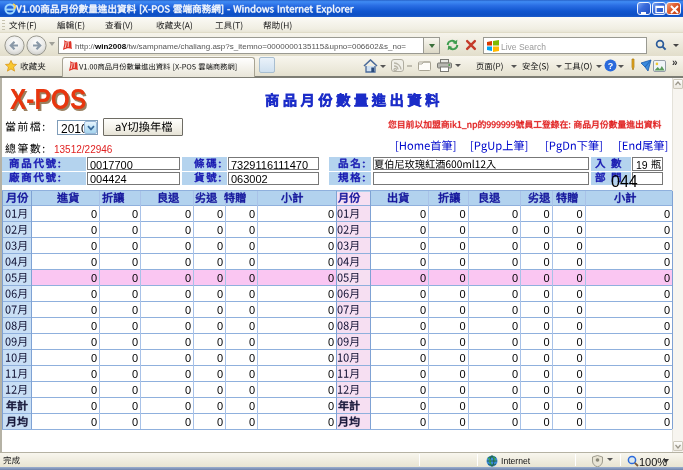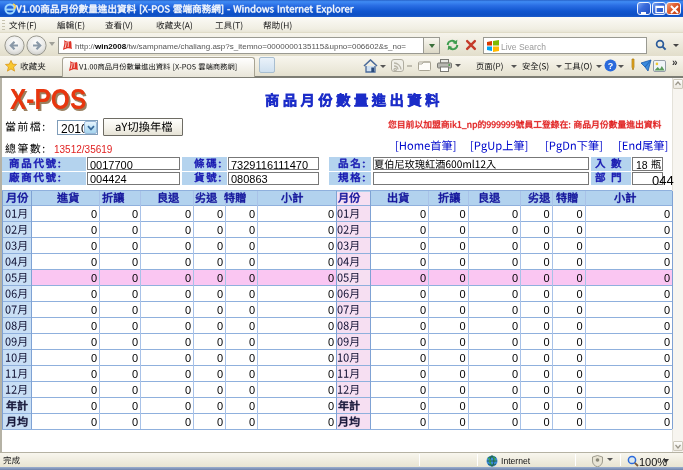--- a/index.html
+++ b/index.html
@@ -542,21 +542,21 @@
     </g>
   </svg>
 <svg class="t " style="left:5.0px;top:142.8px" width="42.7" height="11.7" viewBox="0 0 42.7 11.7">
     <g transform="translate(0 9.68) scale(0.01100 -0.01100)" fill="#000000">
       <use href="#u7e3d" x="0"></use>
       <use href="#u7b46" x="1127"></use>
       <use href="#u6578" x="2255"></use>
       <use href="#u3a" x="3382"></use>
     </g>
   </svg>
-<div class="a" style="left:54px;top:143.5px;font-size:10px;color:#e02020">13512/35619</div>
+<div class="a" style="left:54px;top:143.5px;font-size:10px;color:#e02020">13512/22946</div>
 <svg class="t " style="left:394.5px;top:139.6px" width="62.5" height="11.9" viewBox="0 0 62.5 11.9">
     <g transform="translate(0 9.86) scale(0.01120 -0.01120)" fill="#0009cc">
       <use href="#u5b" x="0"></use>
       <use href="#u48" x="338"></use>
       <use href="#u6f" x="1066"></use>
       <use href="#u6d" x="1672"></use>
       <use href="#u65" x="2598"></use>
       <use href="#u9996" x="3152"></use>
       <use href="#u7b46" x="4152"></use>
       <use href="#u5d" x="5152"></use>
@@ -633,21 +633,21 @@
 <svg class="t " style="left:194.0px;top:172.0px" width="30.0" height="11.1" viewBox="0 0 30.0 11.1">
     <g transform="translate(0 9.24) scale(0.01050 -0.01050)" fill="#1515b0" stroke="#1515b0" stroke-width="55">
       <use href="#u8ca8" x="0"></use>
       <use href="#u865f" x="1162"></use>
       <use href="#u3a" x="2324"></use>
     </g>
   </svg>
 <div class="a" style="left:228.0px;top:157.2px;width:91.0px;height:13.2px;background:#fff;border:1px solid #777"></div>
 <div class="a" style="left:231.0px;top:158.6px;font-size:11px;color:#000">7329116111470</div>
 <div class="a" style="left:228.0px;top:171.7px;width:91.0px;height:13.2px;background:#fff;border:1px solid #777"></div>
-<div class="a" style="left:231.0px;top:173.1px;font-size:11px;color:#000">080863</div>
+<div class="a" style="left:231.0px;top:173.1px;font-size:11px;color:#000">063002</div>
 <div class="a" style="left:328.5px;top:157.0px;width:42.5px;height:13.5px;background:#b4d3ee"></div>
 <svg class="t " style="left:338.0px;top:157.5px" width="30.0" height="11.1" viewBox="0 0 30.0 11.1">
     <g transform="translate(0 9.24) scale(0.01050 -0.01050)" fill="#1515b0" stroke="#1515b0" stroke-width="55">
       <use href="#u54c1" x="0"></use>
       <use href="#u540d" x="1162"></use>
       <use href="#u3a" x="2324"></use>
     </g>
   </svg>
 <div class="a" style="left:328.5px;top:171.5px;width:42.5px;height:13.5px;background:#b4d3ee"></div>
 <svg class="t " style="left:338.0px;top:172.0px" width="30.0" height="11.1" viewBox="0 0 30.0 11.1">
@@ -687,27 +687,27 @@
   </svg>
 <div class="a" style="left:590.5px;top:171.5px;width:40.5px;height:13.5px;background:#b4d3ee"></div>
 <svg class="t " style="left:594.8px;top:172.0px" width="33.0" height="11.1" viewBox="0 0 33.0 11.1">
     <g transform="translate(0 9.24) scale(0.01050 -0.01050)" fill="#1515b0" stroke="#1515b0" stroke-width="55">
       <use href="#u90e8" x="0"></use>
       <use href="#u9580" x="1524"></use>
     </g>
   </svg>
 <div class="a" style="left:631.5px;top:157.2px;width:31.5px;height:13.8px;background:#fff;border:1px solid #777"></div>
 <div class="a" style="left:631.5px;top:171.7px;width:31.5px;height:13.8px;background:#fff;border:1px solid #777"></div>
-<div class="a" style="left:636px;top:158.8px;font-size:10.5px;color:#000">18</div>
+<div class="a" style="left:636px;top:158.8px;font-size:10.5px;color:#000">19</div>
 <svg class="t " style="left:650.5px;top:159.0px" width="11.2" height="10.8" viewBox="0 0 11.2 10.8">
     <g transform="translate(0 8.98) scale(0.01020 -0.01020)" fill="#000000">
       <use href="#u74f6" x="0"></use>
     </g>
   </svg>
-<div class="a" style="left:652px;top:173.3px;font-size:13px;color:#000">044</div>
+<div class="a" style="left:611px;top:173.3px;font-size:16px;color:#000">044</div>
 <div class="a" style="left:2px;top:191.0px;width:670px;height:14.0px;background:#b2d2ee"></div>
 <div class="a" style="left:337.0px;top:192.0px;width:33.0px;height:237.0px;background:#f6dff2"></div>
 <div class="a" style="left:2px;top:205.0px;width:29.0px;height:224.0px;background:#c9dff5"></div>
 <div class="a" style="left:31.0px;top:269.0px;width:305.0px;height:16.0px;background:#fac6f2"></div>
 <div class="a" style="left:370.0px;top:269.0px;width:302.0px;height:16.0px;background:#fac6f2"></div>
 <div class="a" style="left:2px;top:190.00px;width:670px;height:1.2px;background:#8fb0dd"></div>
 <div class="a" style="left:2px;top:205.00px;width:670px;height:1.2px;background:#8fb0dd"></div>
 <div class="a" style="left:2px;top:221.00px;width:670px;height:1.2px;background:#8fb0dd"></div>
 <div class="a" style="left:2px;top:237.00px;width:670px;height:1.2px;background:#8fb0dd"></div>
 <div class="a" style="left:2px;top:253.00px;width:670px;height:1.2px;background:#8fb0dd"></div>

